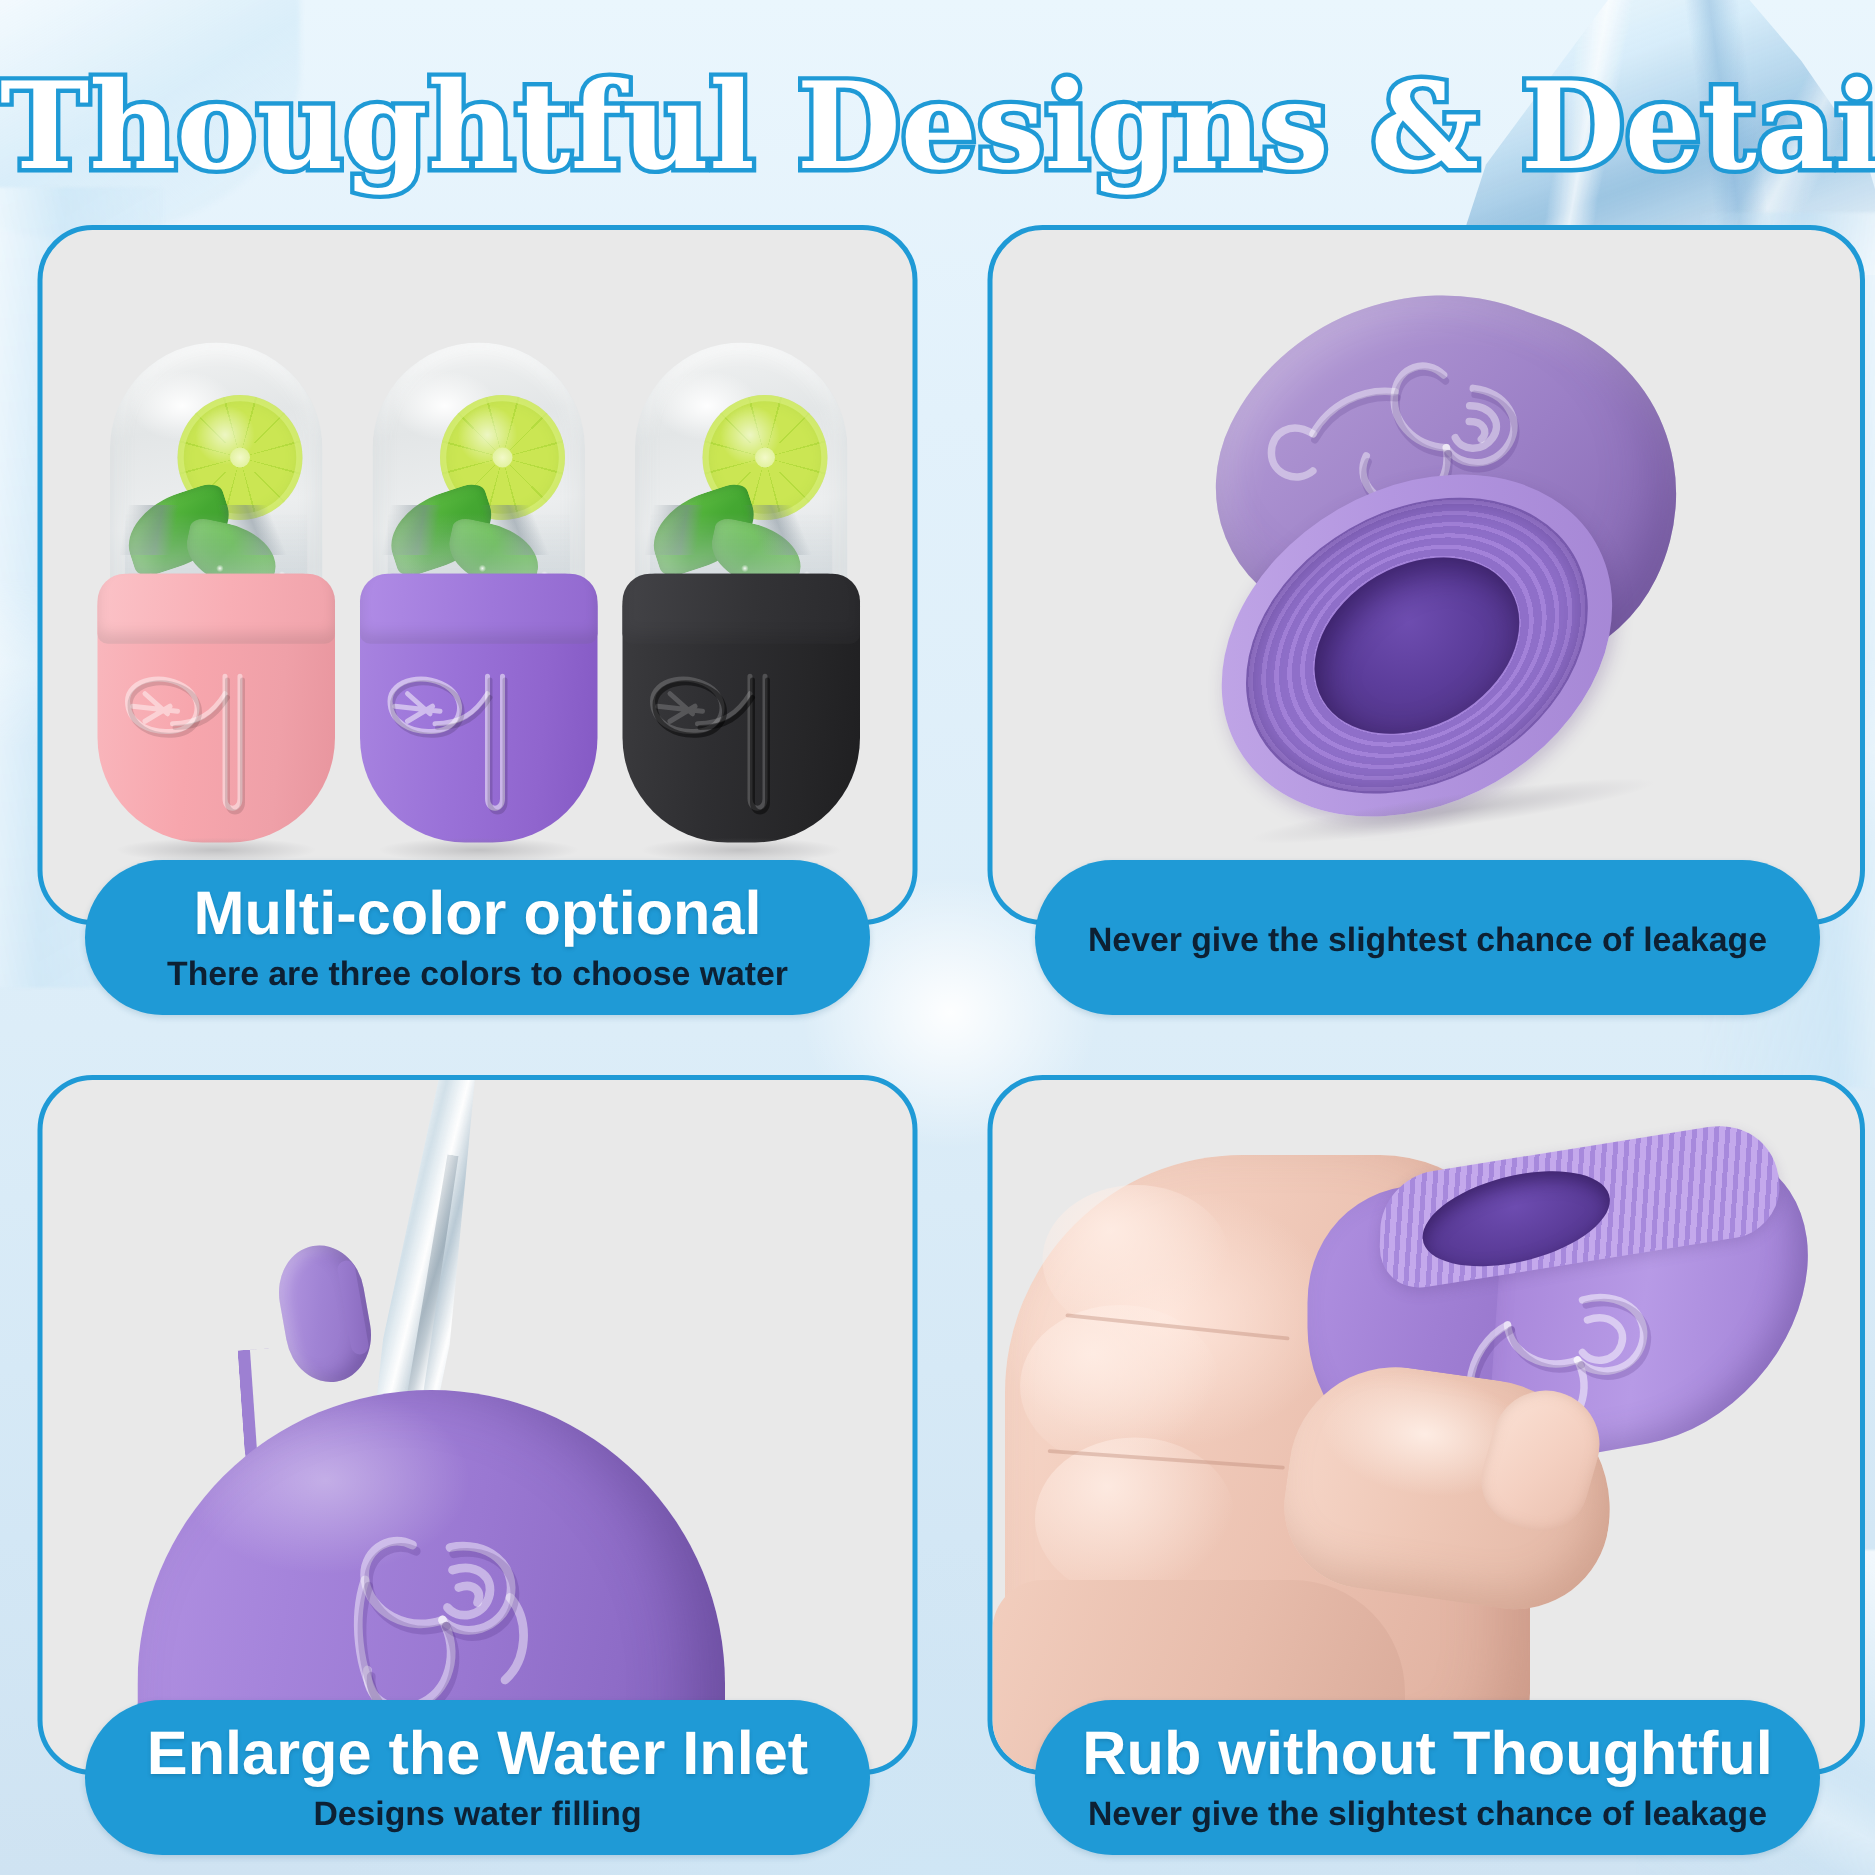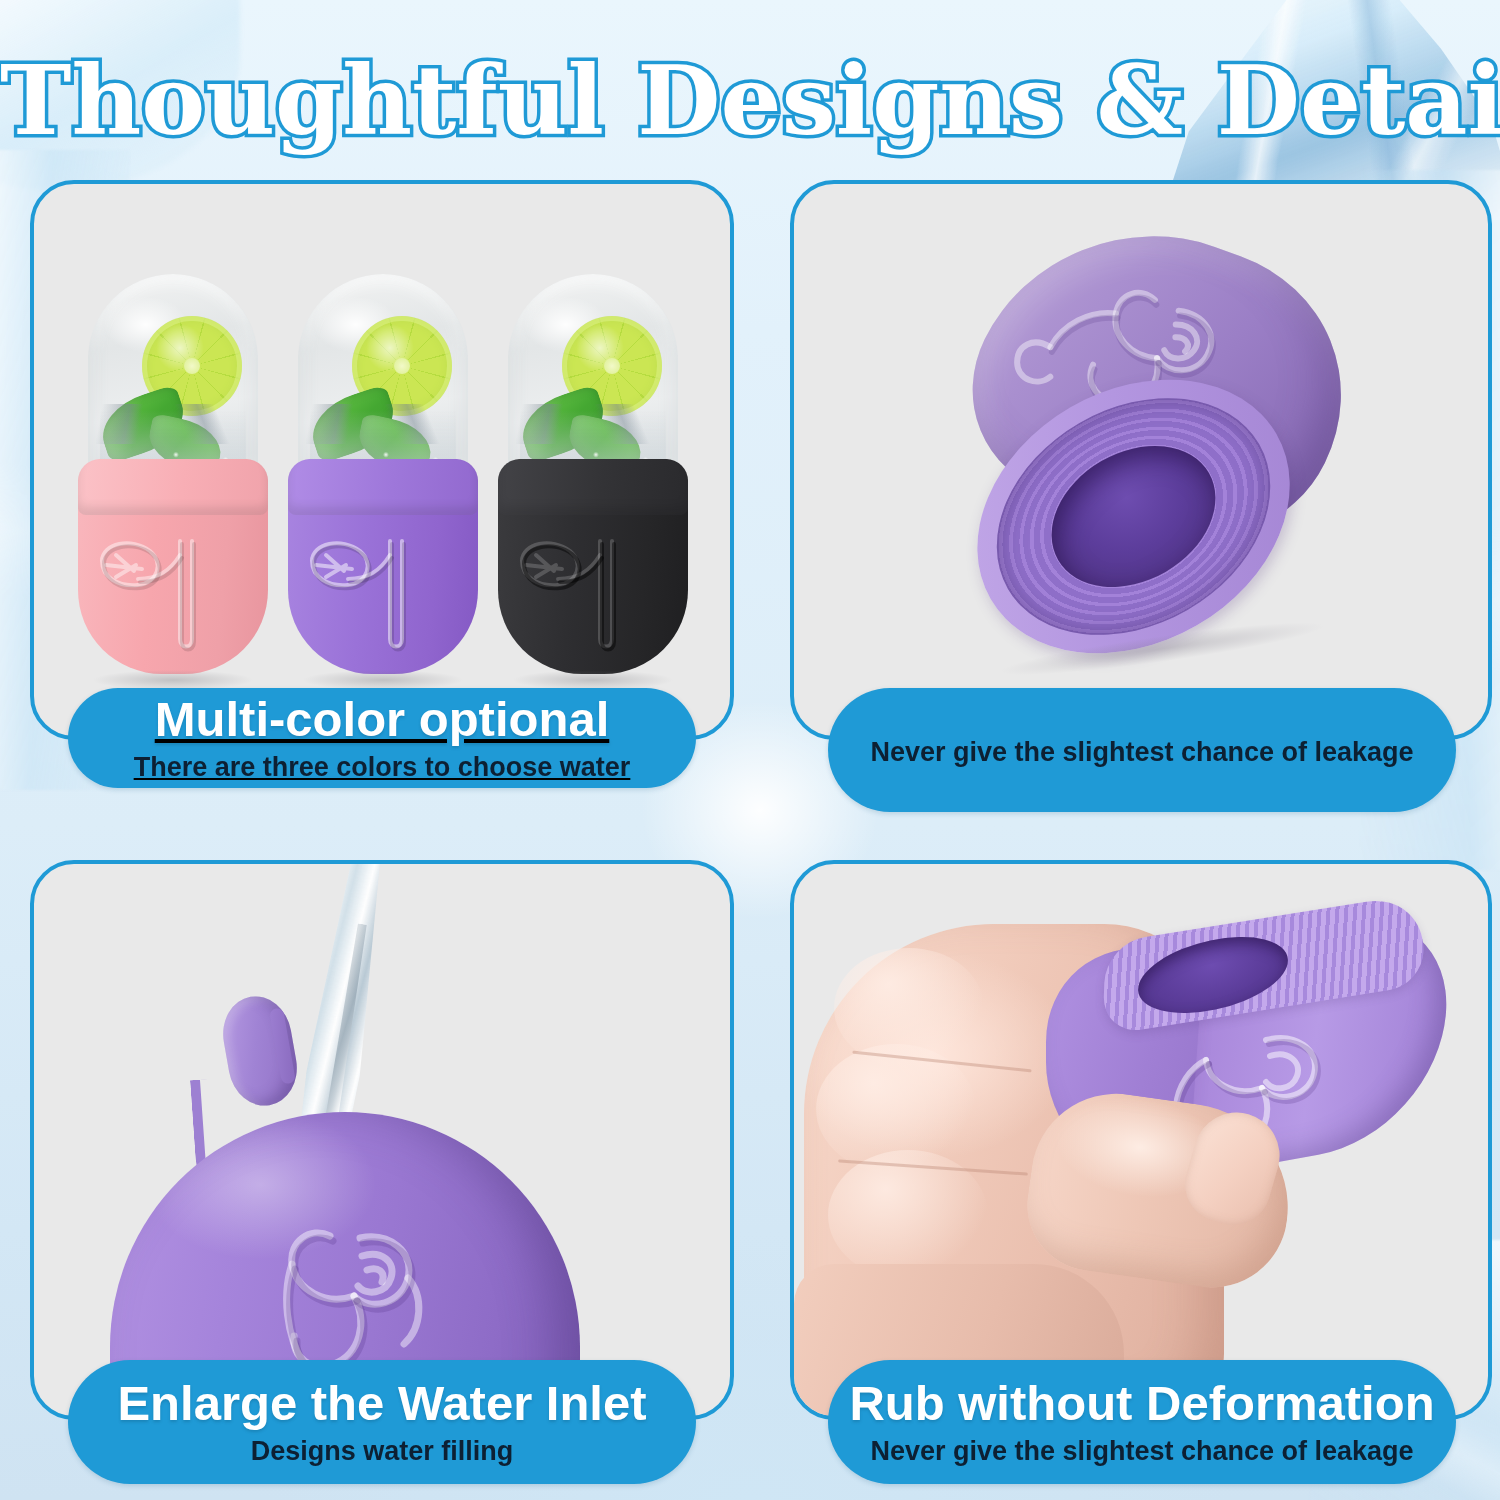--- a/index.html
+++ b/index.html
@@ -81,21 +81,21 @@
   #p2{left:790px;top:180px;width:694px;height:552px;}
   #p3{left:30px;top:860px;width:696px;height:552px;}
   #p4{left:790px;top:860px;width:694px;height:552px;}
 
   
   .badge{
     position:absolute;background:#1f9ad6;border-radius:70px;z-index:8;
     display:flex;flex-direction:column;align-items:center;justify-content:center;
     box-shadow:0 2px 5px rgba(20,90,130,.18);
   }
-  #b1{left:68px;top:688px;width:628px;height:100px;text-decoration:underline;}
+  #b1{left:68px;top:688px;width:628px;height:124px;}
   #b2{left:828px;top:688px;width:628px;height:124px;}
   #b3{left:68px;top:1360px;width:628px;height:124px;}
   #b4{left:828px;top:1360px;width:628px;height:124px;}
   .badge .main{
     color:#ffffff;font-weight:700;font-size:49px;line-height:54px;white-space:nowrap;
     text-shadow:0 2px 3px rgba(10,70,105,.25);
   }
   .badge .sub{
     color:#0d2033;font-weight:700;font-size:27px;line-height:34px;white-space:nowrap;margin-top:4px;
   }
@@ -546,17 +546,17 @@
     <div class="sub">There are three colors to choose water</div>
   </div>
   <div class="badge" id="b2">
     <div class="sub">Never give the slightest chance of leakage</div>
   </div>
   <div class="badge" id="b3">
     <div class="main">Enlarge the Water Inlet</div>
     <div class="sub">Designs water filling</div>
   </div>
   <div class="badge" id="b4">
-    <div class="main">Rub without Deformation</div>
+    <div class="main">Rub without Thoughtful</div>
     <div class="sub">Never give the slightest chance of leakage</div>
   </div>
 
 </div>
 
 </body></html>

